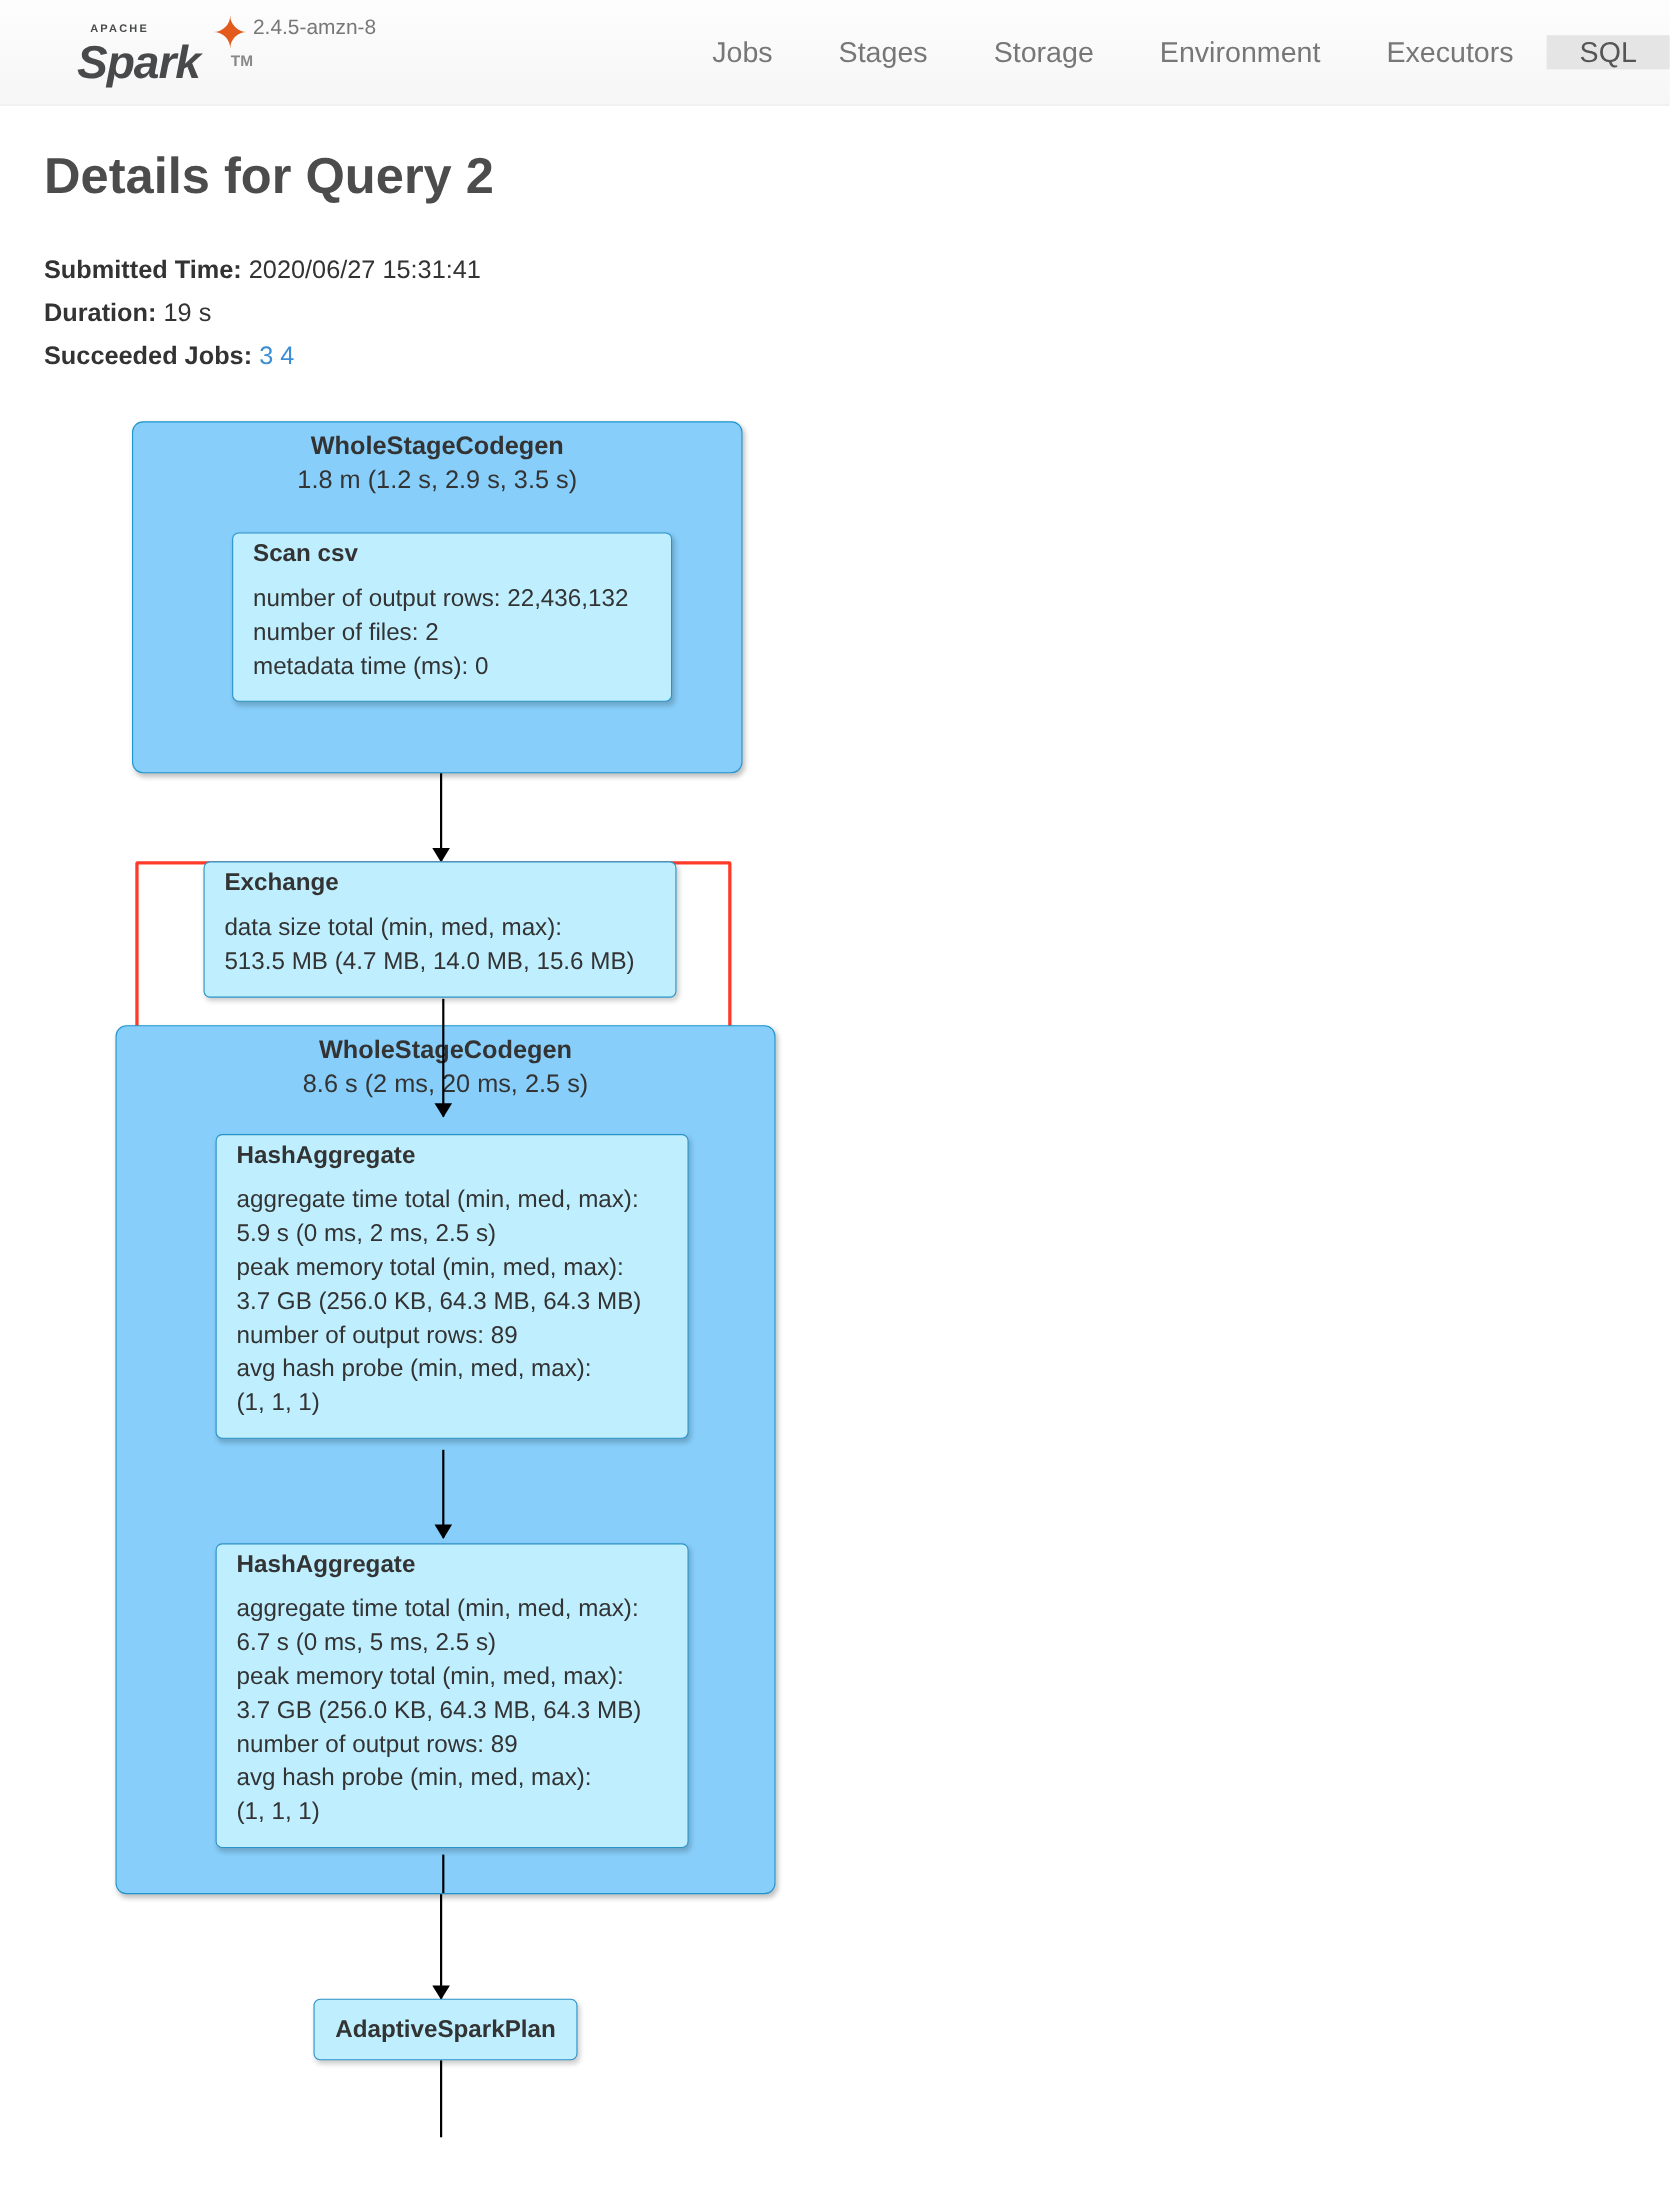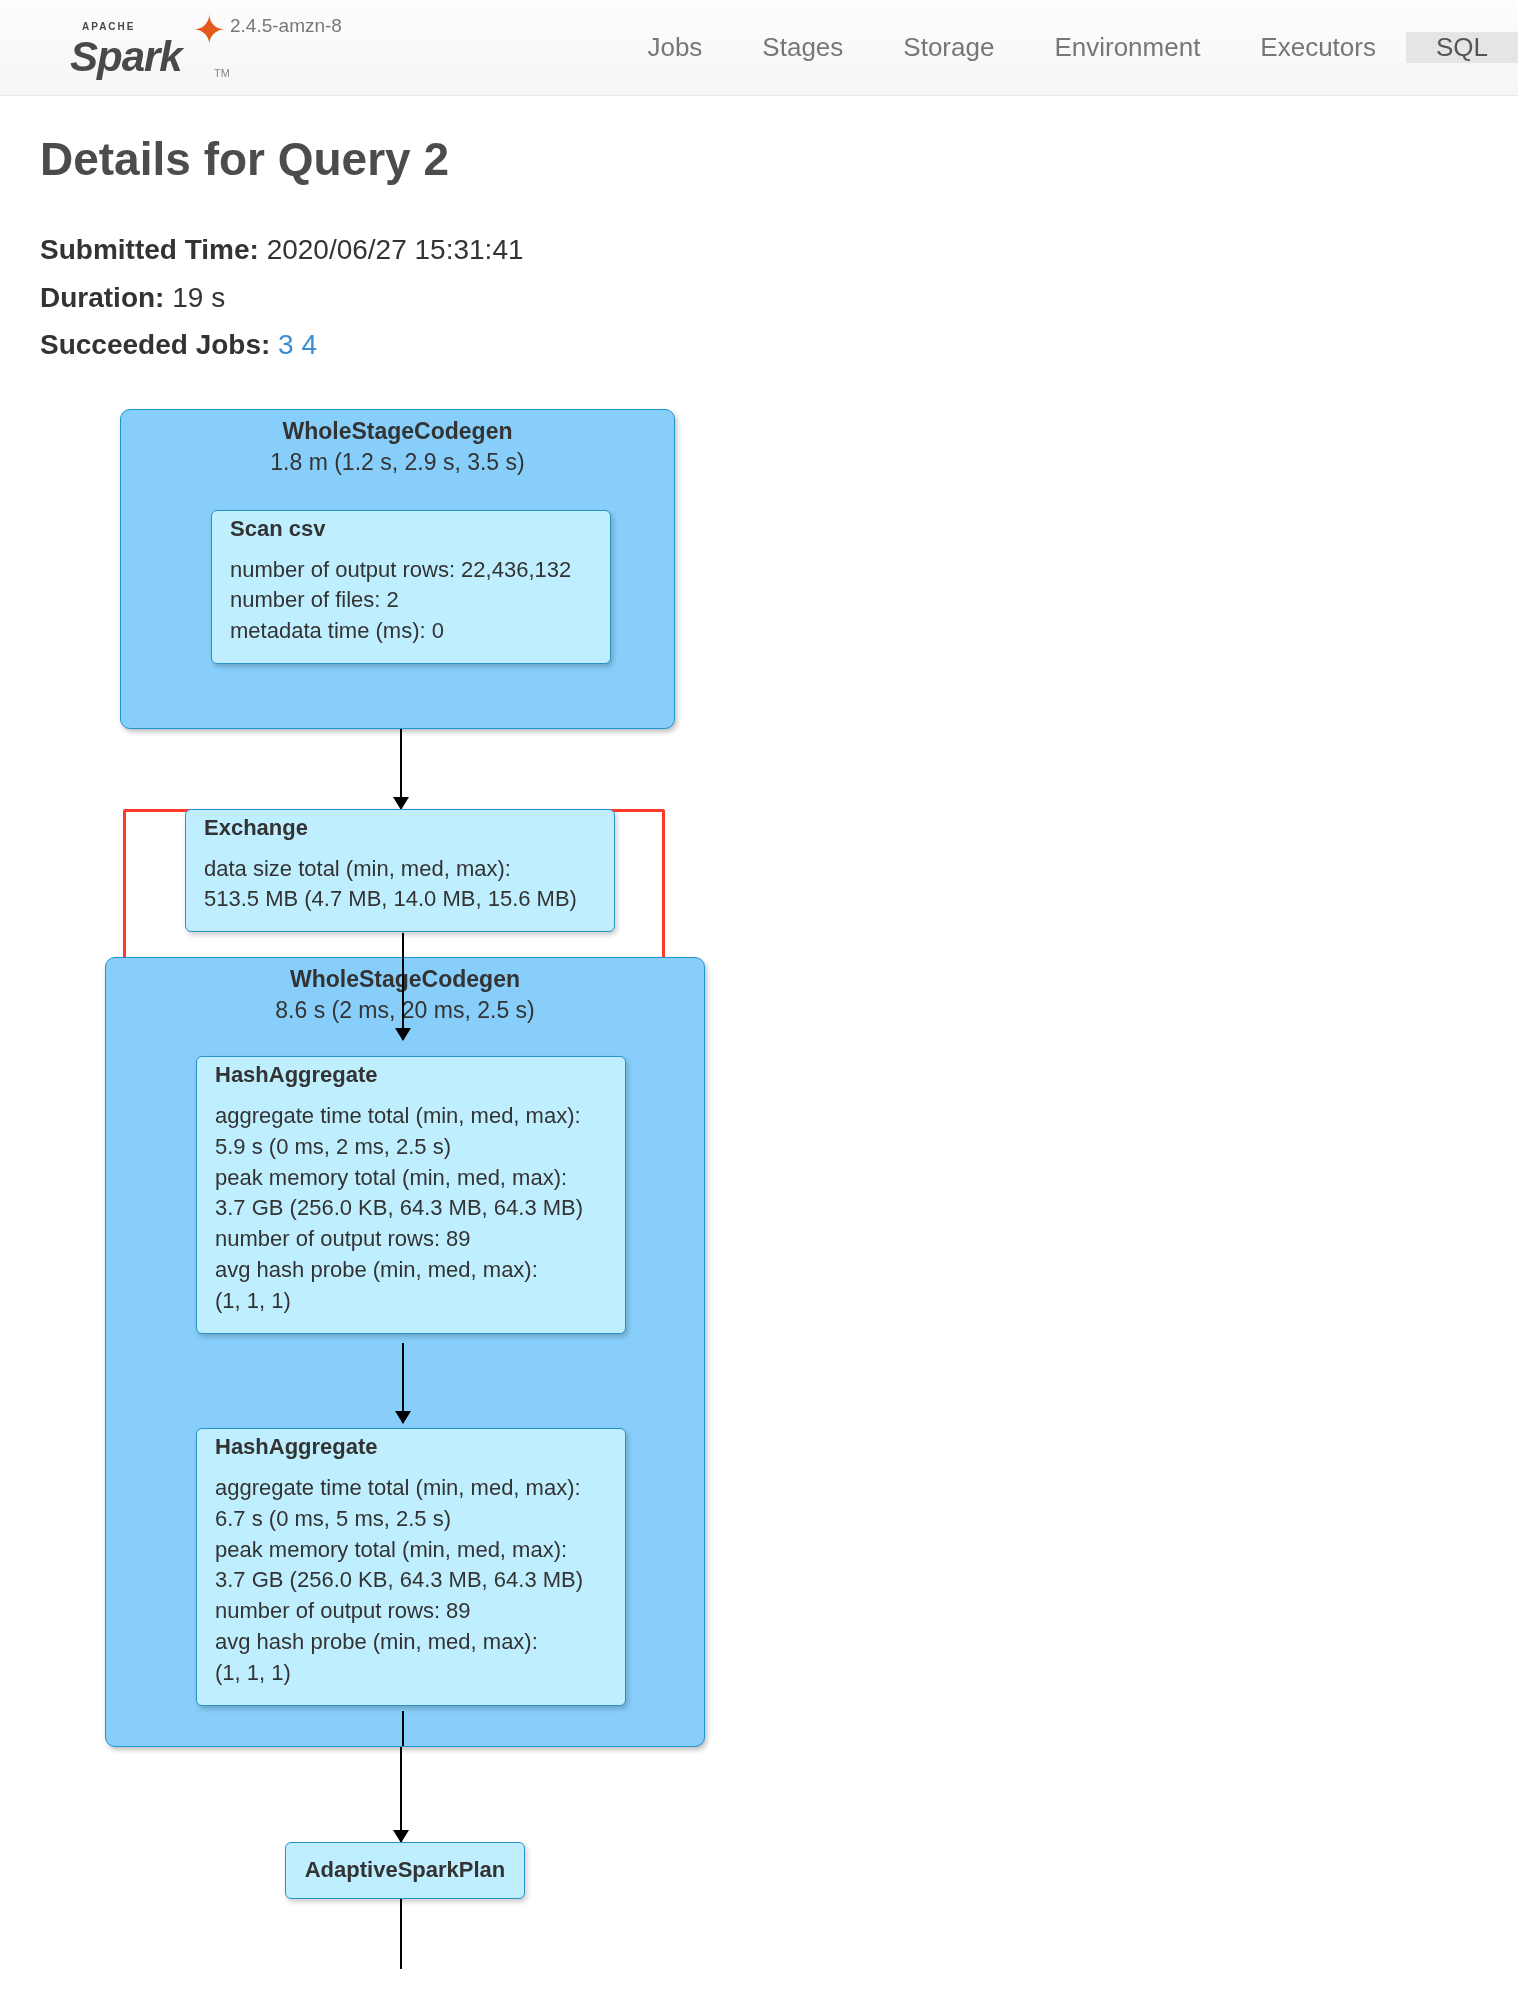--- a/index.html
+++ b/index.html
@@ -36,21 +36,21 @@
       background: #e5e5e5;
       color: #555;
     }
     .content { padding: 36px 40px; }
     .page-title {
       font-size: 46px;
       font-weight: bold;
       color: #4c4c4c;
       margin-bottom: 40px;
     }
-    .meta-row { font-size: 28px; color: #333; line-height: 1.7;}
+    .meta-row { font-size: 23px; color: #333; line-height: 1.7;}
     .meta-row .label { font-weight: bold; }
     .meta-row a { color: #3b8dd4; text-decoration: none; }
     .plan { padding: 40px 0 0 40px; position: relative; }
     .outer-box {
       position: relative;
       border: 1px solid #1e95cd;
       border-radius: 10px;
       background: #87cefa;
       box-shadow: 2px 3px 5px rgba(0,0,0,.25);
     }
@@ -88,21 +88,21 @@
       width:0;height:0;
       border-left:8px solid transparent;
       border-right:8px solid transparent;
       border-top:13px solid #000;
     }
     
     .spark-logo{width:150px;height:66px;position:relative;}
     .spark-text{font-weight:bold;font-size:42px;letter-spacing:-1px;color:#48494b;font-style:italic;position:absolute;bottom:0;left:0;}
     .spark-apache{font-size:10px;letter-spacing:2px;color:#48494b;font-weight:bold;position:absolute;top:6px;left:12px;}
     .spark-star{position:absolute;top:-8px;right:-6px;color:#e25a1c;font-size:40px;}
-    .tm{font-size:11px;color:#888;position:absolute;bottom:2px;right:-10px;}
+    .tm{font-size:14px;color:#888;position:absolute;bottom:18px;right:-10px;font-weight:bold;}
   </style>
 </head>
 <body>
 
 <div class="navbar">
   <div class="brand">
     <div class="spark-logo">
       <span class="spark-apache">APACHE</span>
       <span class="spark-text">Spark</span>
       <span class="spark-star">✦</span>

